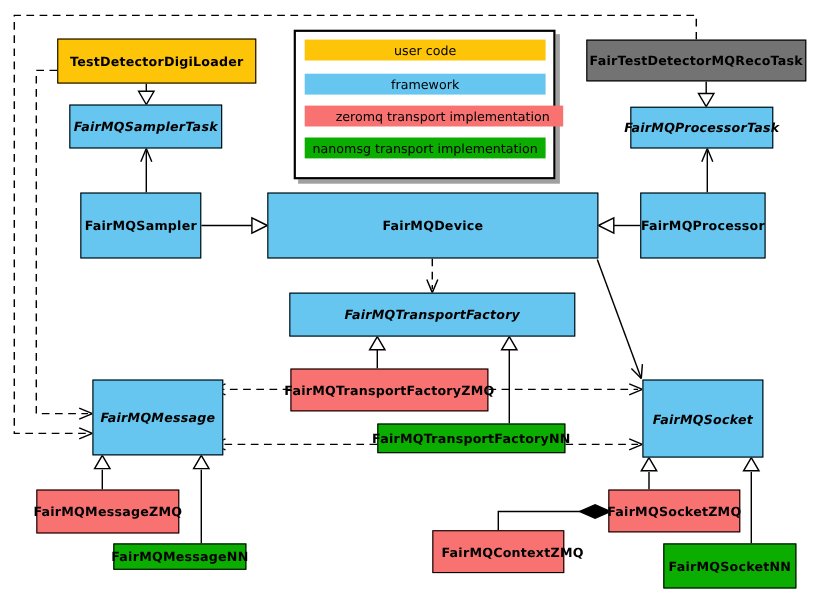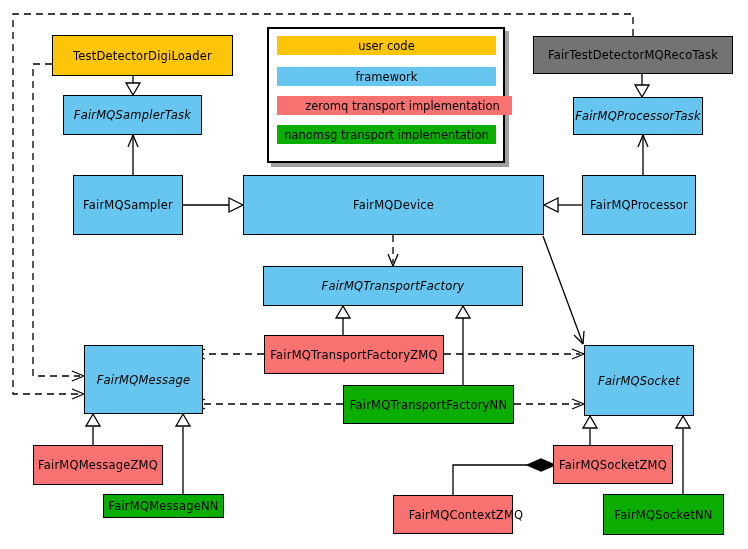--- a/index.html
+++ b/index.html
@@ -8,21 +8,21 @@
     width:748px;height:549px;
     background:#fff;
     font-family:"DejaVu Sans","Liberation Sans",sans-serif;
     overflow:hidden;
   }
   #edges{position:absolute;left:0;top:0;pointer-events:none;}
   .node{
     position:absolute;
     border:1.5px solid #000;
     display:flex;align-items:center;justify-content:center;
-    font-size:11.5px;font-weight:normal;color:#000;
+    font-size:11.5px;font-weight:bold;color:#000;
     text-align:center;white-space:nowrap;
     letter-spacing:.2px;
     box-sizing:border-box;
     z-index:2;
   }
   .node.abstract{font-style:italic;}
   #legend-frame{
     position:absolute;left:267px;top:27px;width:238px;height:136px;
     background:#fff;border:2px solid #000;
     box-shadow:4px 4px 0 #a0a0a0;
@@ -166,29 +166,29 @@
   <div class="node" style="left: 73px; top: 175px; width: 110px; height: 60px; background: rgb(102, 198, 239);">FairMQSampler</div>
 
   <div class="node" style="left: 243px; top: 175px; width: 301px; height: 60px; background: rgb(102, 198, 239);">FairMQDevice</div>
 
   <div class="node" style="left: 582px; top: 175px; width: 114px; height: 60px; background: rgb(102, 198, 239);">FairMQProcessor</div>
 
   <div class="node abstract" style="left: 263px; top: 266px; width: 260px; height: 40px; background: rgb(102, 198, 239);">FairMQTransportFactory</div>
 
   <div class="node" style="left: 264px; top: 335px; width: 180px; height: 39px; background: rgb(248, 114, 114);">FairMQTransportFactoryZMQ</div>
 
-  <div class="node" style="left: 343px; top: 385px; width: 171px; height: 39px; background: rgb(12, 173, 1);">FairMQTransportFactoryNN</div>
+  <div class="node" style="left: 343px; top: 385px; width: 171px; height: 27px; background: rgb(12, 173, 1);">FairMQTransportFactoryNN</div>
 
   <div class="node abstract" style="left: 84px; top: 345px; width: 119px; height: 69px; background: rgb(102, 198, 239);">FairMQMessage</div>
 
   <div class="node abstract" style="left: 584px; top: 345px; width: 110px; height: 71px; background: rgb(102, 198, 239);">FairMQSocket</div>
 
   <div class="node" style="left: 33px; top: 445px; width: 130px; height: 40px; background: rgb(248, 114, 114);">FairMQMessageZMQ</div>
 
   <div class="node" style="left: 103px; top: 494px; width: 121px; height: 24px; background: rgb(12, 173, 1);">FairMQMessageNN</div>
 
   <div class="node" style="left: 553px; top: 445px; width: 120px; height: 39px; background: rgb(248, 114, 114);">FairMQSocketZMQ</div>
 
   <div class="node" style="left: 603px; top: 494px; width: 121px; height: 41px; background: rgb(12, 173, 1);">FairMQSocketNN</div>
 
-  <div class="node" style="left: 393px; top: 495px; width: 120px; height: 39px; background: rgb(248, 114, 114); padding-left: 26px;">FairMQContextZMQ</div>
+  <div class="node" style="left: 393px; top: 482px; width: 120px; height: 39px; background: rgb(248, 114, 114); padding-left: 26px;">FairMQContextZMQ</div>
 
 </div>
 
 </body></html>

